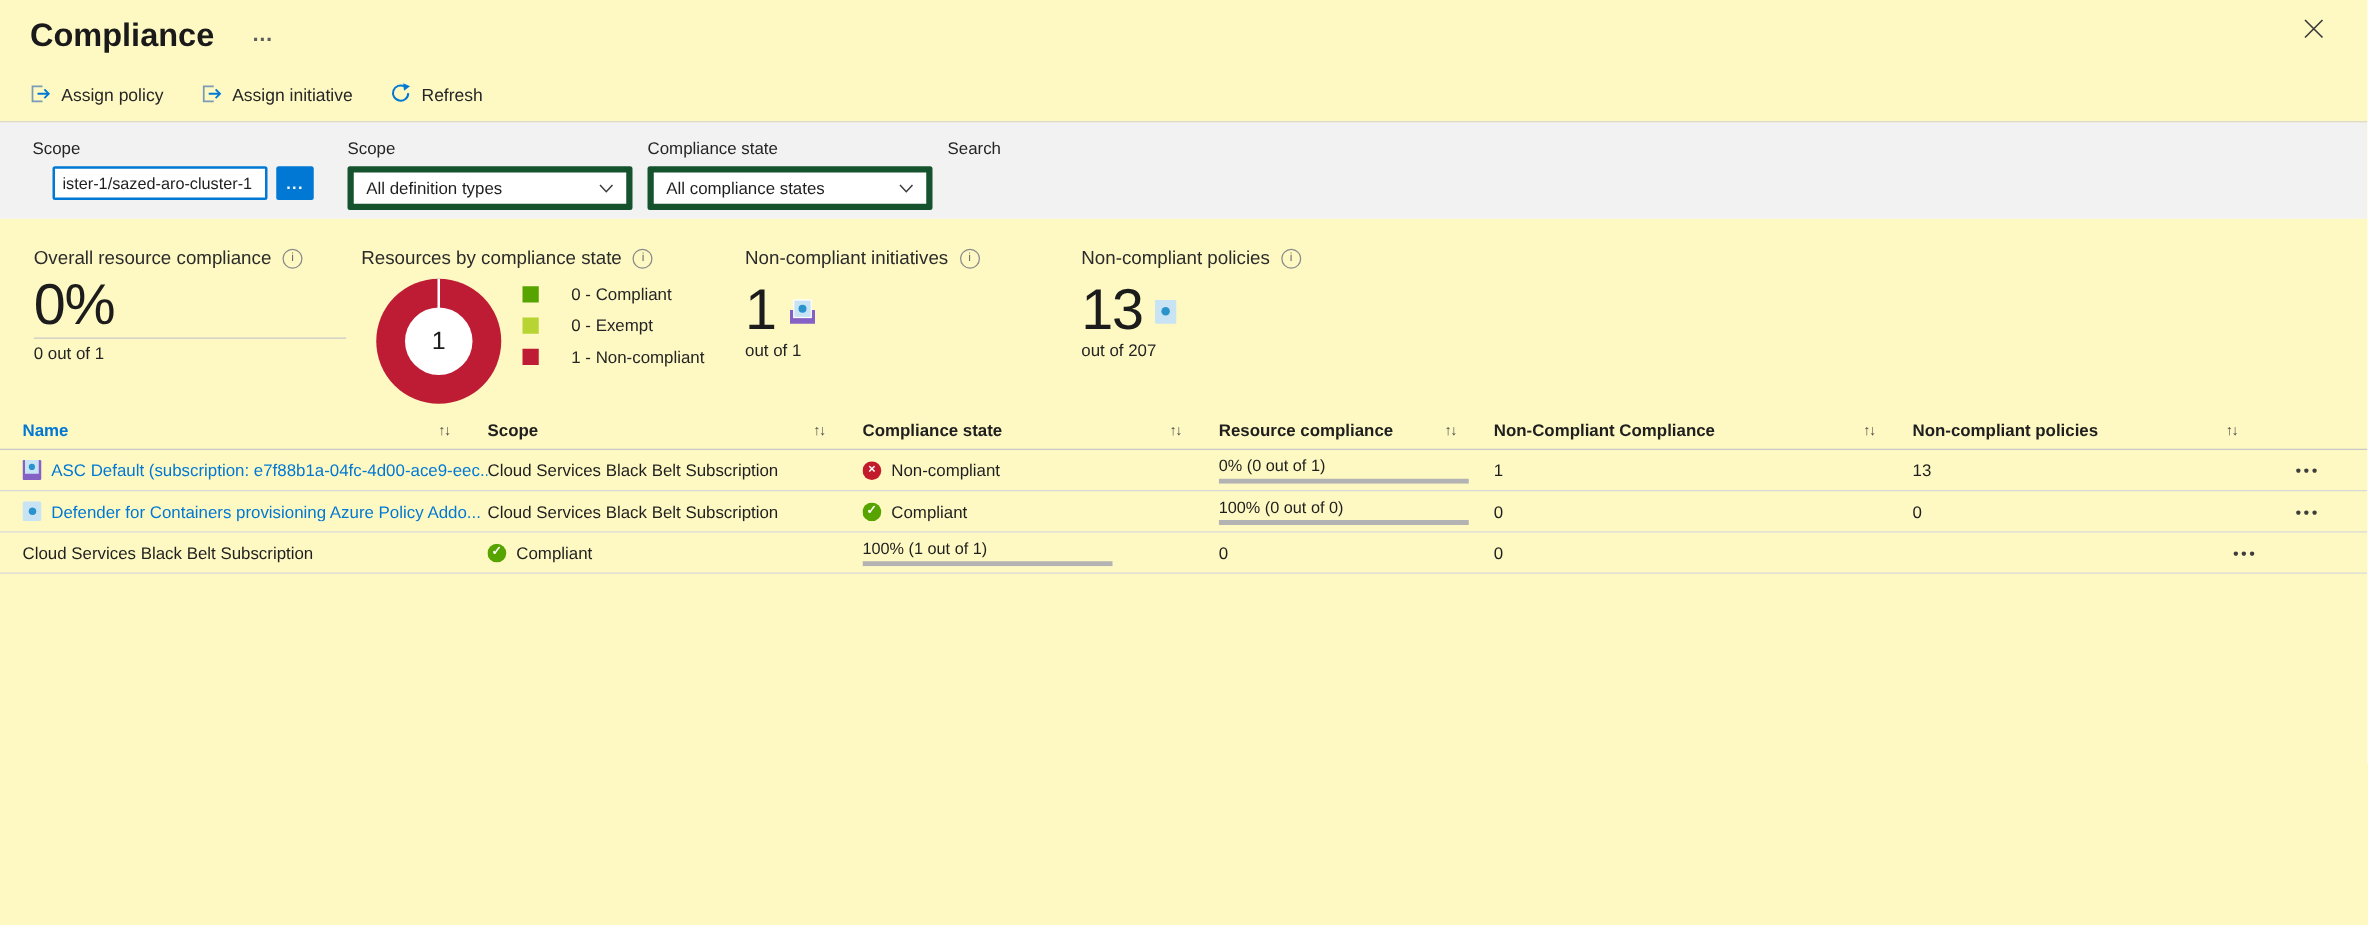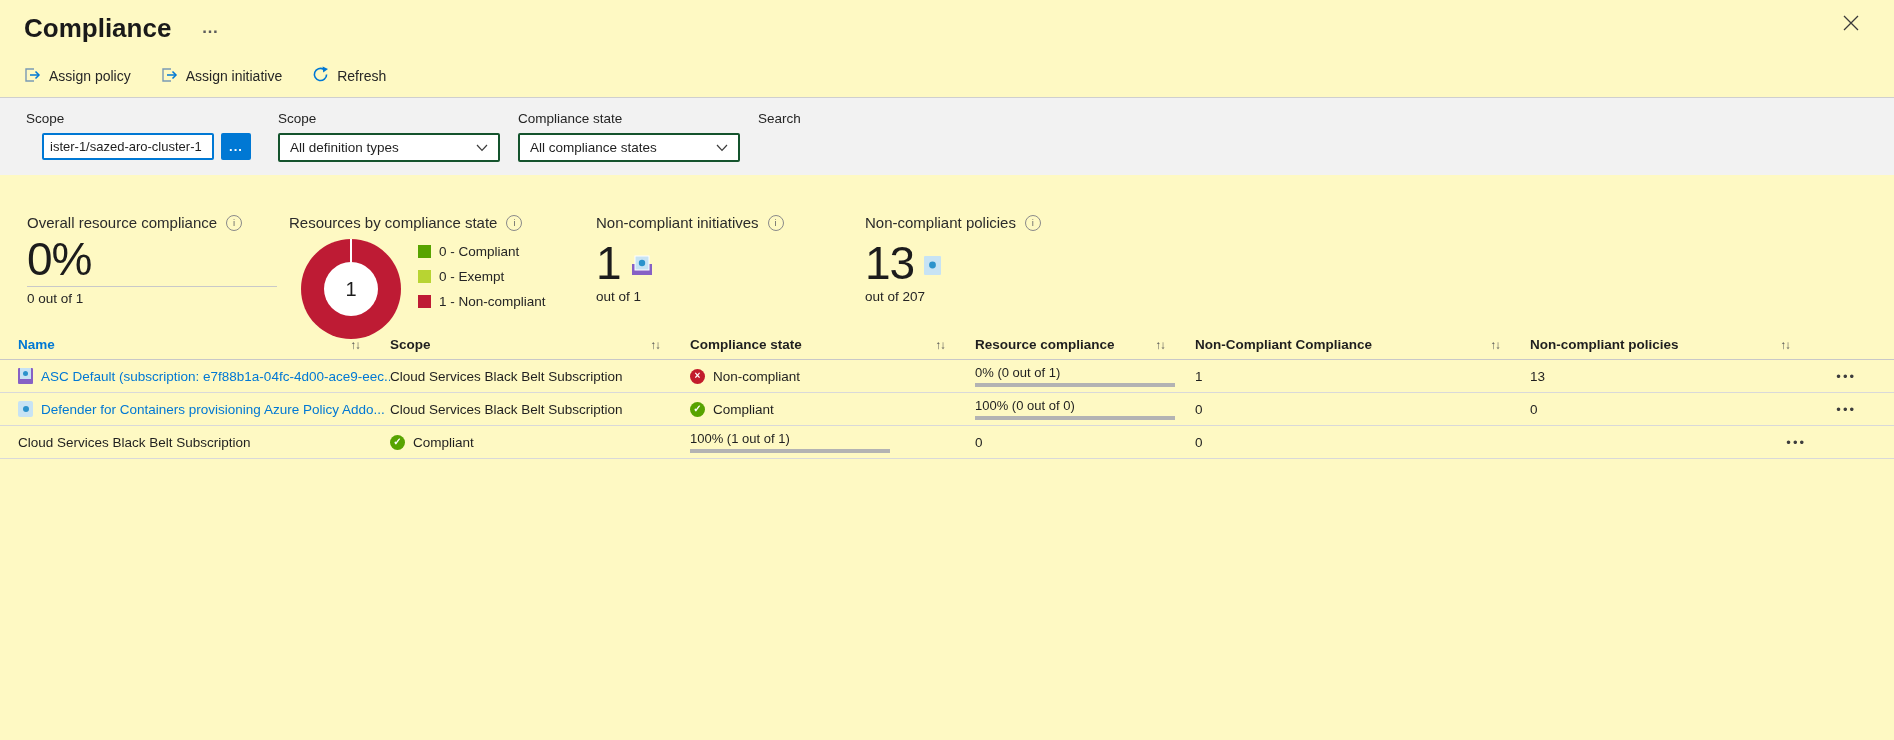--- a/index.html
+++ b/index.html
@@ -21,47 +21,47 @@
   
   .filterband{position:absolute;left:0;top:98px;width:100%;height:77px;background:#f2f2f2;}
   .fg{position:absolute;top:13px;}
   .fg-label{font-size:13.5px;color:#252525;margin-bottom:7px;display:block;}
   .fg-scope{left:26px;} .fg-type{left:278px;} .fg-state{left:518px;} .fg-search{left:758px;}
   .scope-row{display:flex;align-items:center;padding-left:16px;}
   .scope-input{width:156px;height:23px;border:2px solid #0078d4;border-radius:2px;background:#fff;
     font-family:"Liberation Sans",sans-serif;font-size:13px;color:#1f1f1f;padding:0 6px;outline:none;}
   .browse-btn{width:30px;height:27px;margin-left:7px;background:#0078d4;color:#fff;border:none;border-radius:2px;
     font-size:13px;font-weight:700;letter-spacing:1px;cursor:pointer;line-height:10px;}
-  .selectbox{width:198px;height:25px;border:2px solid #14532d;border-radius:2px;background:#fff;display:flex;
+  .selectbox{width:198px;height:25px;border:5px solid #14532d;border-radius:2px;background:#fff;display:flex;
     align-items:center;justify-content:space-between;padding:0 10px;font-size:13.5px;color:#1f1f1f;cursor:pointer;}
   .search-input{width:200px;height:25px;border:1px solid #636363;border-radius:2px;background:#fff;
     font-family:"Liberation Sans",sans-serif;font-size:13px;color:#1f1f1f;padding:0 8px;outline:none;}
   .search-input::placeholder{color:#757575;}
 
   
   .info{width:14px;height:14px;border:1px solid #8a8a8a;border-radius:50%;font-size:9.5px;color:#6a6a6a;
     display:inline-flex;align-items:center;justify-content:center;flex:none;font-style:normal;}
 
   
   .summary{position:absolute;left:0;top:198px;right:0;height:134px;}
-  .card{position:absolute;top:16px;}
+  .card{position:absolute;top:0;}
   .card-title{display:flex;align-items:center;gap:9px;font-size:15px;color:#2b2b2b;}
   .card-overall{left:27px;}
   .big-num{font-size:46px;color:#1c1c1c;line-height:1.05;margin-top:4px;letter-spacing:-1px;}
   .card-divider{width:250px;border-bottom:1px solid #c9c9c9;margin:3px 0 4px 0;}
   .card-sub{font-size:13.5px;color:#252525;}
   .card-states{left:289px;}
   .states-body{display:flex;align-items:flex-start;margin-top:8px;}
   .donut{position:relative;width:100px;height:100px;border-radius:50%;margin-left:12px;flex:none;}
   .donut::before{content:"";position:absolute;inset:23px;background:#fff;border-radius:50%;}
   .donut-tick{position:absolute;left:49px;top:0;width:2px;height:24px;background:#fff;}
   .donut-center{position:absolute;inset:0;display:flex;align-items:center;justify-content:center;
     font-size:20px;color:#1c1c1c;}
   .legend{margin:5px 0 0 17px;display:flex;flex-direction:column;gap:10px;}
-  .legend-item{display:flex;align-items:center;gap:8px;font-size:13.5px;color:#252525;}
+  .legend-item{display:flex;align-items:center;gap:26px;font-size:13.5px;color:#252525;}
   .swatch{width:13px;height:13px;flex:none;}
   .card-initiatives{left:596px;} .card-policies{left:865px;}
   .num-row{display:flex;align-items:center;gap:8px;margin-top:4px;}
   .num-row svg{margin-top:10px;}
   .card-initiatives .card-sub,.card-policies .card-sub{margin-top:2px;}
 
   
   .table{position:absolute;left:0;top:330px;right:0;}
   .grid-cols{display:grid;grid-template-columns:372px 300px 285px 220px 335px 290px 50px;padding-left:18px;}
   .thead{height:29px;align-items:center;border-bottom:1px solid #c8c8c8;}

